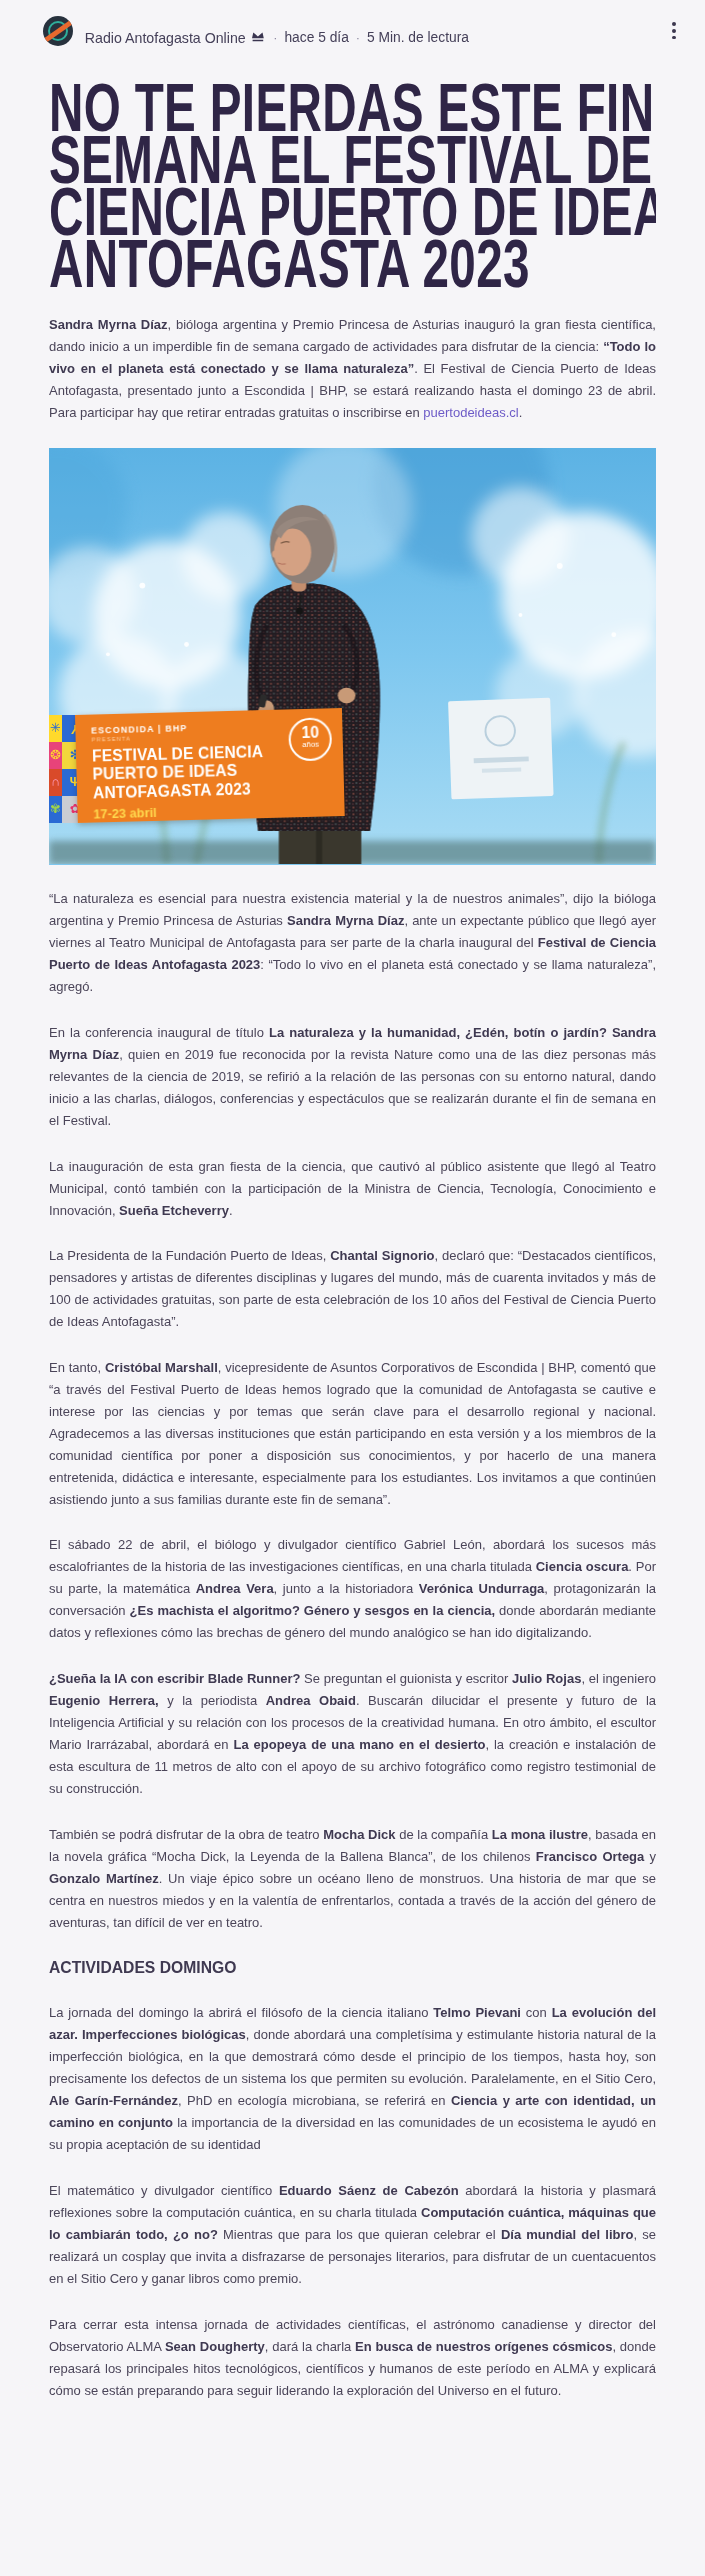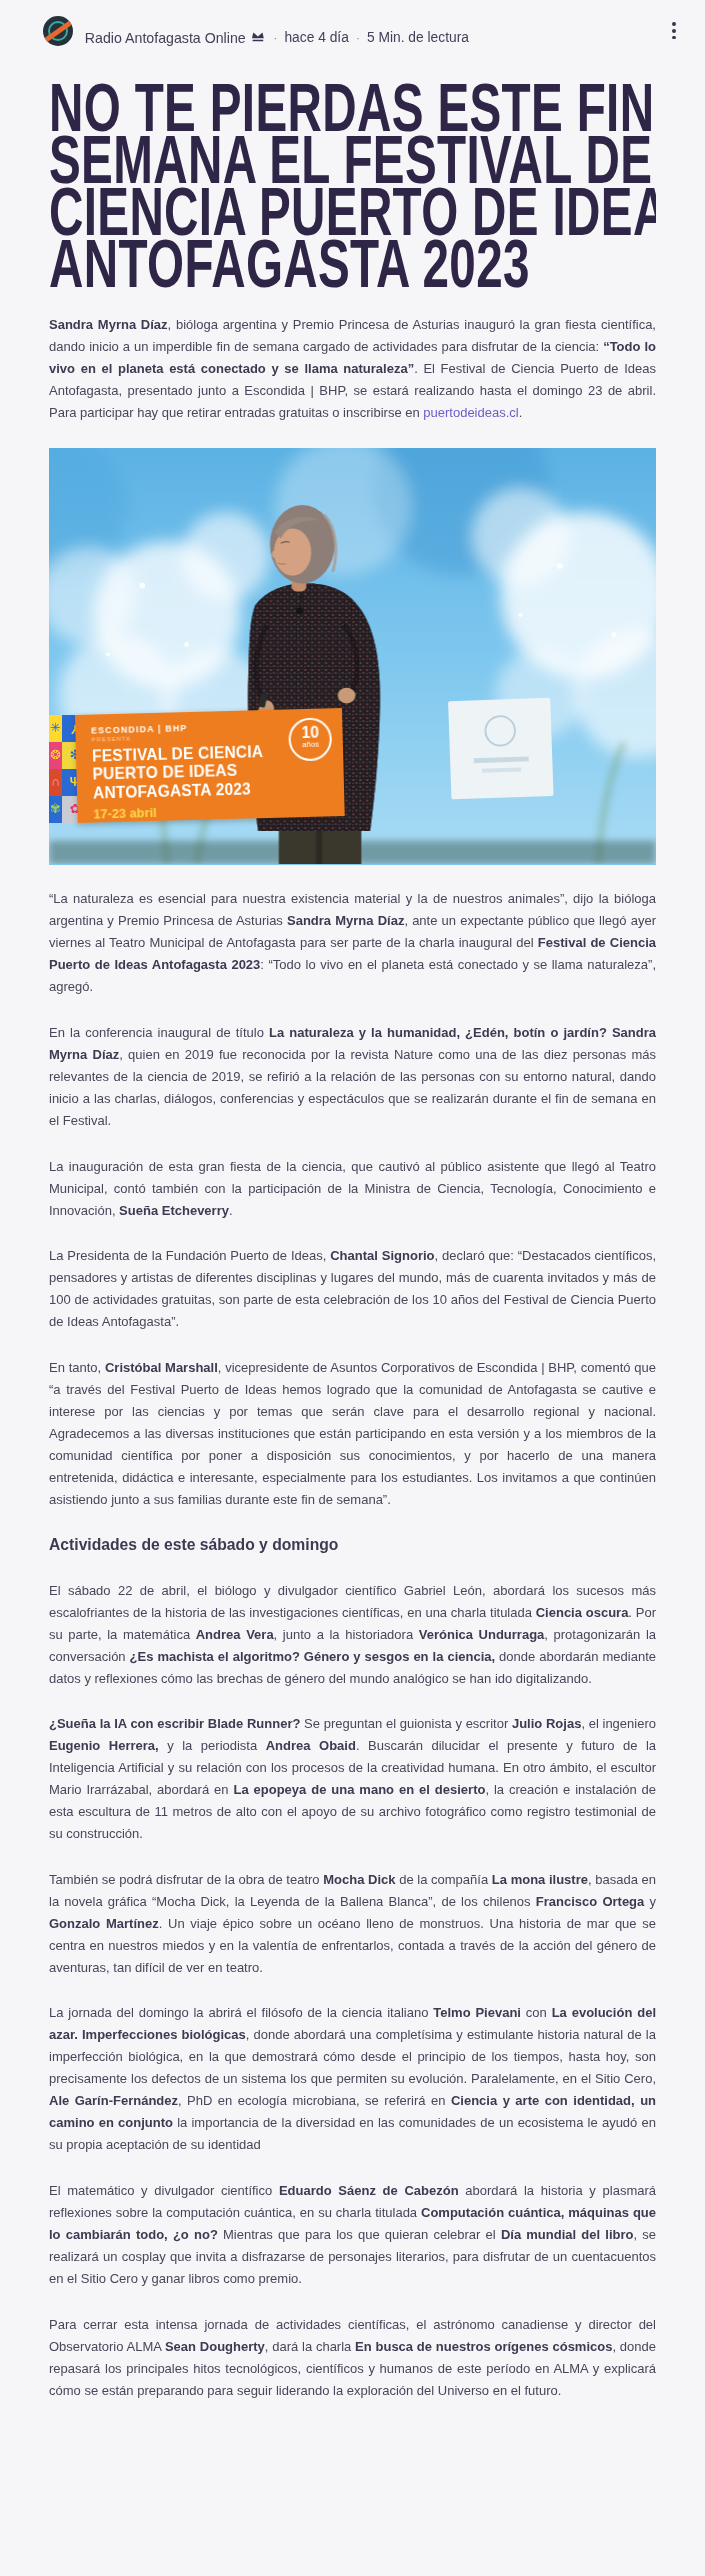--- a/index.html
+++ b/index.html
@@ -122,21 +122,21 @@
   <header class="post-header" data-name="post-header">
     <div class="avatar" data-name="author-avatar"></div>
     <div class="meta" data-name="post-meta">
       <span class="author" data-name="author-name">Radio Antofagasta Online</span>
       <span class="crown" data-name="crown-icon">
         <svg width="13.8" height="10.8" viewBox="0 0 14 11">
             <path d="M1 7.5 L2.3 1.5 L7 5.5 L11.7 1.5 L13 7.5 Z M1.6 8.8 h10.8 v1.6 h-10.8 Z" fill="#3a3550"></path>
           </svg>
       </span>
       <span class="sep" data-name="meta-separator">·</span>
-      <span data-name="post-time">hace 4 día</span>
+      <span data-name="post-time">hace 5 día</span>
       <span class="sep" data-name="meta-separator">·</span>
       <span data-name="read-time">5 Min. de lectura</span>
     </div>
     <div class="kebab" data-name="more-options-icon">
         <i></i>
         <i></i>
         <i></i>
       </div>
   </header>
 
@@ -275,26 +275,26 @@
         </div>
       </div>
     </figure>
 
     <p class="para" data-name="paragraph"><span>“La naturaleza es esencial para nuestra existencia material y la de nuestros animales”, dijo la bióloga argentina y Premio Princesa de Asturias </span><strong>Sandra Myrna Díaz</strong><span>, ante un expectante público que llegó ayer viernes al Teatro Municipal de Antofagasta para ser parte de la charla inaugural del </span><strong>Festival de Ciencia Puerto de Ideas Antofagasta 2023</strong><span>: “Todo lo vivo en el planeta está conectado y se llama naturaleza”, agregó.</span></p>
     <p class="para" data-name="paragraph"><span>En la conferencia inaugural de título </span><strong>La naturaleza y la humanidad, ¿Edén, botín o jardín? Sandra Myrna Díaz</strong><span>, quien en 2019 fue reconocida por la revista Nature como una de las diez personas más relevantes de la ciencia de 2019, se refirió a la relación de las personas con su entorno natural, dando inicio a las charlas, diálogos, conferencias y espectáculos que se realizarán durante el fin de semana en el Festival.</span></p>
     <p class="para" data-name="paragraph"><span>La inauguración de esta gran fiesta de la ciencia, que cautivó al público asistente que llegó al Teatro Municipal, contó también con la participación de la Ministra de Ciencia, Tecnología, Conocimiento e Innovación, </span><strong>Sueña Etcheverry</strong><span>.</span></p>
     <p class="para" data-name="paragraph"><span>La Presidenta de la Fundación Puerto de Ideas, </span><strong>Chantal Signorio</strong><span>, declaró que: “Destacados científicos, pensadores y artistas de diferentes disciplinas y lugares del mundo, más de cuarenta invitados y más de 100 de actividades gratuitas, son parte de esta celebración de los 10 años del Festival de Ciencia Puerto de Ideas Antofagasta”.</span></p>
     <p class="para" data-name="paragraph"><span>En tanto, </span><strong>Cristóbal Marshall</strong><span>, vicepresidente de Asuntos Corporativos de Escondida | BHP, comentó que “a través del Festival Puerto de Ideas hemos logrado que la comunidad de Antofagasta se cautive e interese por las ciencias y por temas que serán clave para el desarrollo regional y nacional. Agradecemos a las diversas instituciones que están participando en esta versión y a los miembros de la comunidad científica por poner a disposición sus conocimientos, y por hacerlo de una manera entretenida, didáctica e interesante, especialmente para los estudiantes. Los invitamos a que continúen asistiendo junto a sus familias durante este fin de semana”.</span></p>
 
-    <h2 class="subhead" data-name="section-heading-saturday">Actividades de este sábado y domingo</h2>
 
     <p class="para" data-name="paragraph"><span>El sábado 22 de abril, el biólogo y divulgador científico Gabriel León, abordará los sucesos más escalofriantes de la historia de las investigaciones científicas, en una charla titulada </span><strong>Ciencia oscura</strong><span>. Por su parte, la matemática </span><strong>Andrea Vera</strong><span>, junto a la historiadora </span><strong>Verónica Undurraga</strong><span>, protagonizarán la conversación </span><strong>¿Es machista el algoritmo? Género y sesgos en la ciencia,</strong><span> donde abordarán mediante datos y reflexiones cómo las brechas de género del mundo analógico se han ido digitalizando.</span></p>
     <p class="para" data-name="paragraph"><strong>¿Sueña la IA con escribir Blade Runner?</strong><span> Se preguntan el guionista y escritor </span><strong>Julio Rojas</strong><span>, el ingeniero </span><strong>Eugenio Herrera,</strong><span> y la periodista </span><strong>Andrea Obaid</strong><span>. Buscarán dilucidar el presente y futuro de la Inteligencia Artificial y su relación con los procesos de la creatividad humana. En otro ámbito, el escultor Mario Irarrázabal, abordará en </span><strong>La epopeya de una mano en el desierto</strong><span>, la creación e instalación de esta escultura de 11 metros de alto con el apoyo de su archivo fotográfico como registro testimonial de su construcción.</span></p>
     <p class="para" data-name="paragraph"><span>También se podrá disfrutar de la obra de teatro </span><strong>Mocha Dick</strong><span> de la compañía </span><strong>La mona ilustre</strong><span>, basada en la novela gráfica “Mocha Dick, la Leyenda de la Ballena Blanca”, de los chilenos </span><strong>Francisco Ortega</strong><span> y </span><strong>Gonzalo Martínez</strong><span>. Un viaje épico sobre un océano lleno de monstruos. Una historia de mar que se centra en nuestros miedos y en la valentía de enfrentarlos, contada a través de la acción del género de aventuras, tan difícil de ver en teatro.</span></p>
 
+    <h2 class="subhead" data-name="section-heading-sunday">ACTIVIDADES DOMINGO</h2>
 
     <p class="para" data-name="paragraph"><span>La jornada del domingo la abrirá el filósofo de la ciencia italiano </span><strong>Telmo Pievani</strong><span> con </span><strong>La evolución del azar. Imperfecciones biológicas</strong><span>, donde abordará una completísima y estimulante historia natural de la imperfección biológica, en la que demostrará cómo desde el principio de los tiempos, hasta hoy, son precisamente los defectos de un sistema los que permiten su evolución. Paralelamente, en el Sitio Cero, </span><strong>Ale Garín-Fernández</strong><span>, PhD en ecología microbiana, se referirá en </span><strong>Ciencia y arte con identidad, un camino en conjunto</strong><span> la importancia de la diversidad en las comunidades de un ecosistema le ayudó en su propia aceptación de su identidad</span></p>
     <p class="para" data-name="paragraph"><span>El matemático y divulgador científico </span><strong>Eduardo Sáenz de Cabezón</strong><span> abordará la historia y plasmará reflexiones sobre la computación cuántica, en su charla titulada </span><strong>Computación cuántica, máquinas que lo cambiarán todo, ¿o no?</strong><span> Mientras que para los que quieran celebrar el </span><strong>Día mundial del libro</strong><span>, se realizará un cosplay que invita a disfrazarse de personajes literarios, para disfrutar de un cuentacuentos en el Sitio Cero y ganar libros como premio.</span></p>
     <p class="para" data-name="paragraph"><span>Para cerrar esta intensa jornada de actividades científicas, el astrónomo canadiense y director del Observatorio ALMA </span><strong>Sean Dougherty</strong><span>, dará la charla </span><strong>En busca de nuestros orígenes cósmicos</strong><span>, donde repasará los principales hitos tecnológicos, científicos y humanos de este período en ALMA y explicará cómo se están preparando para seguir liderando la exploración del Universo en el futuro.</span></p>
 
   </article>
 </div>
 
 
 </body></html>

